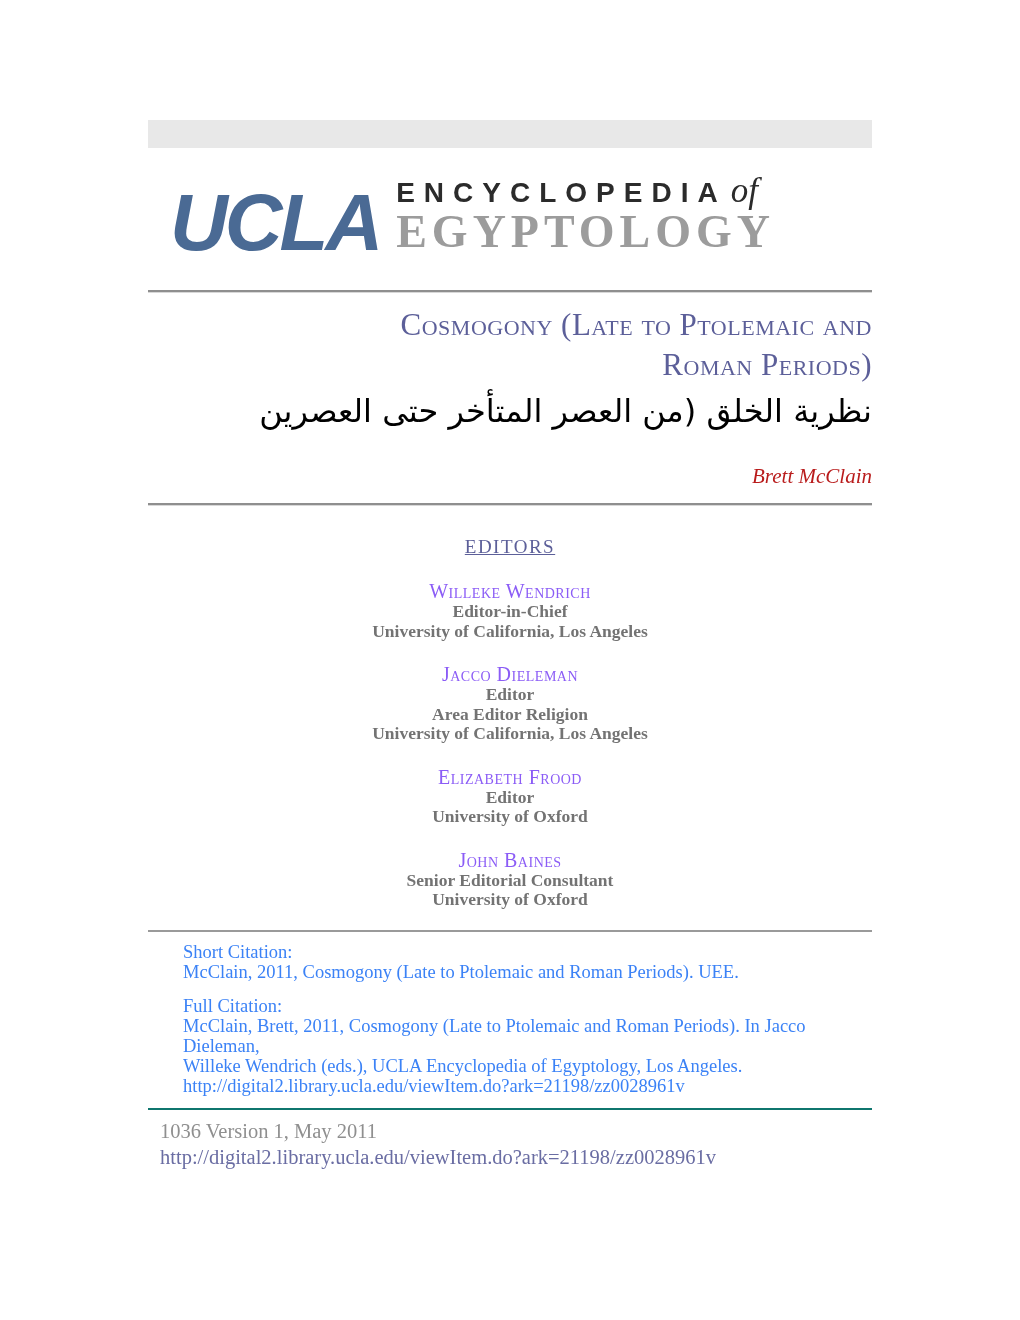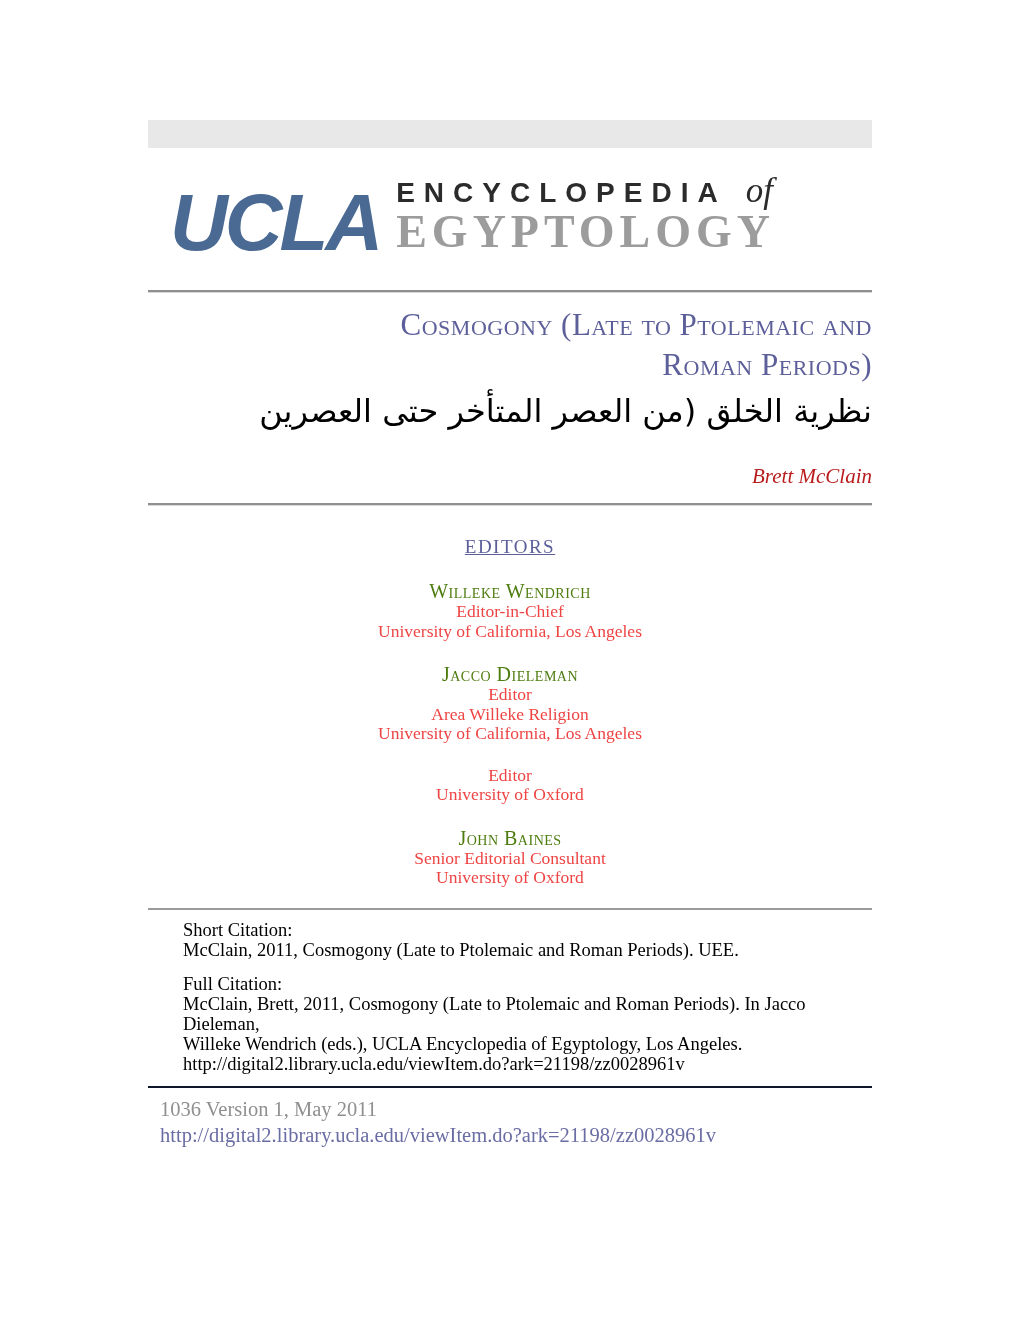--- a/index.html
+++ b/index.html
@@ -24,21 +24,21 @@
     color:#4a6a94;
   }
   .logo-right { margin-left:16px; display:flex; flex-direction:column; padding-bottom:2px; }
   .enc-row { display:flex; align-items:baseline; }
   .enc {
     font-family:"Liberation Sans", sans-serif;
     font-weight:bold; font-size:28px; letter-spacing:9px; color:#2b2b2b;
   }
   .of {
     font-family:"Liberation Serif", serif;
-    font-style:italic; font-size:35px; color:#2b2b2b; margin-left:19px; line-height:0.8;
+    font-style:italic; font-size:35px; color:#2b2b2b; margin-left:4px; line-height:0.8;
   }
   .egy {
     font-family:"Liberation Serif", serif;
     font-weight:bold; font-size:46px; letter-spacing:5px; color:#9c9c9c; line-height:1.02;
   }
 
   .rule-medium { height:3px; background:#8f8f8f; border-bottom:1px solid #d8d8d8; }
   .rule-title { margin-top:32px; }
   .rule-author { margin-top:14px; }
 
@@ -61,30 +61,30 @@
 
   .editors-heading-wrap { text-align:center; margin-top:30px; }
   .editors-heading {
     display:inline-block;
     font-size:19px; letter-spacing:1.5px; color:#5c5f99;
     text-decoration:underline;
   }
   .editor-group { text-align:center; margin-top:22px; }
   .editor-name {
     font-variant:small-caps;
-    font-size:20px; line-height:22px; letter-spacing:0.5px; color:#4d7c0f;
+    font-size:20px; line-height:22px; letter-spacing:0.5px; color:#8b5cf6;
   }
-  .editor-role { font-size:17.5px; line-height:19.5px; color:#ef4444; }
+  .editor-role { font-size:17.5px; line-height:19.5px; color:#737373;font-weight:bold; }
 
   .citation-box {
     margin-top:20px;
     border-top:2px solid #9a9a9a;
-    border-bottom:2px solid #0f172a;
+    border-bottom:2px solid #0f766e;
     padding:10px 0 12px 35px;
-    color:#000000;
+    color:#3b82f6;
     font-size:18.5px; line-height:20px;
   }
   .cit-gap { height:14px; }
   .cit-italic { }
 
   .footer { margin-top:8px; padding-left:12px; }
   .footer-version { color:#8f8f8f; font-size:20.5px; line-height:26px; }
   .footer-url { color:#6a6da3; font-size:20.5px; line-height:26px; }
 </style>
 </head>
@@ -124,25 +124,26 @@
 
     <div class="editor-group">
       <div class="editor-name">Willeke Wendrich</div>
       <div class="editor-role">Editor-in-Chief</div>
       <div class="editor-role">University of California, Los Angeles</div>
     </div>
 
     <div class="editor-group">
       <div class="editor-name">Jacco Dieleman</div>
       <div class="editor-role">Editor</div>
-      <div class="editor-role">Area Willeke Religion</div>
+      <div class="editor-role">Area Editor Religion</div>
       <div class="editor-role">University of California, Los Angeles</div>
     </div>
 
     <div class="editor-group">
+      <div class="editor-name">Elizabeth Frood</div>
       <div class="editor-role">Editor</div>
       <div class="editor-role">University of Oxford</div>
     </div>
 
     <div class="editor-group">
       <div class="editor-name">John Baines</div>
       <div class="editor-role">Senior Editorial Consultant</div>
       <div class="editor-role">University of Oxford</div>
     </div>
 

